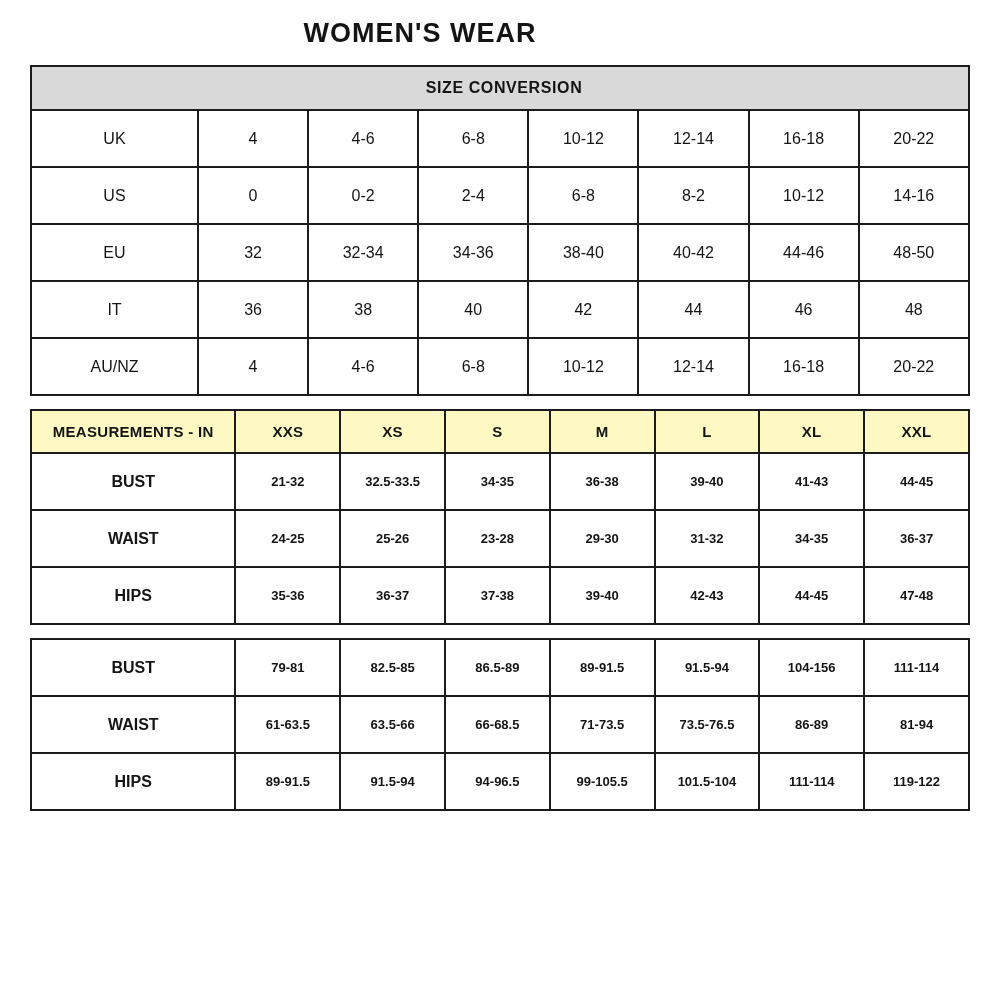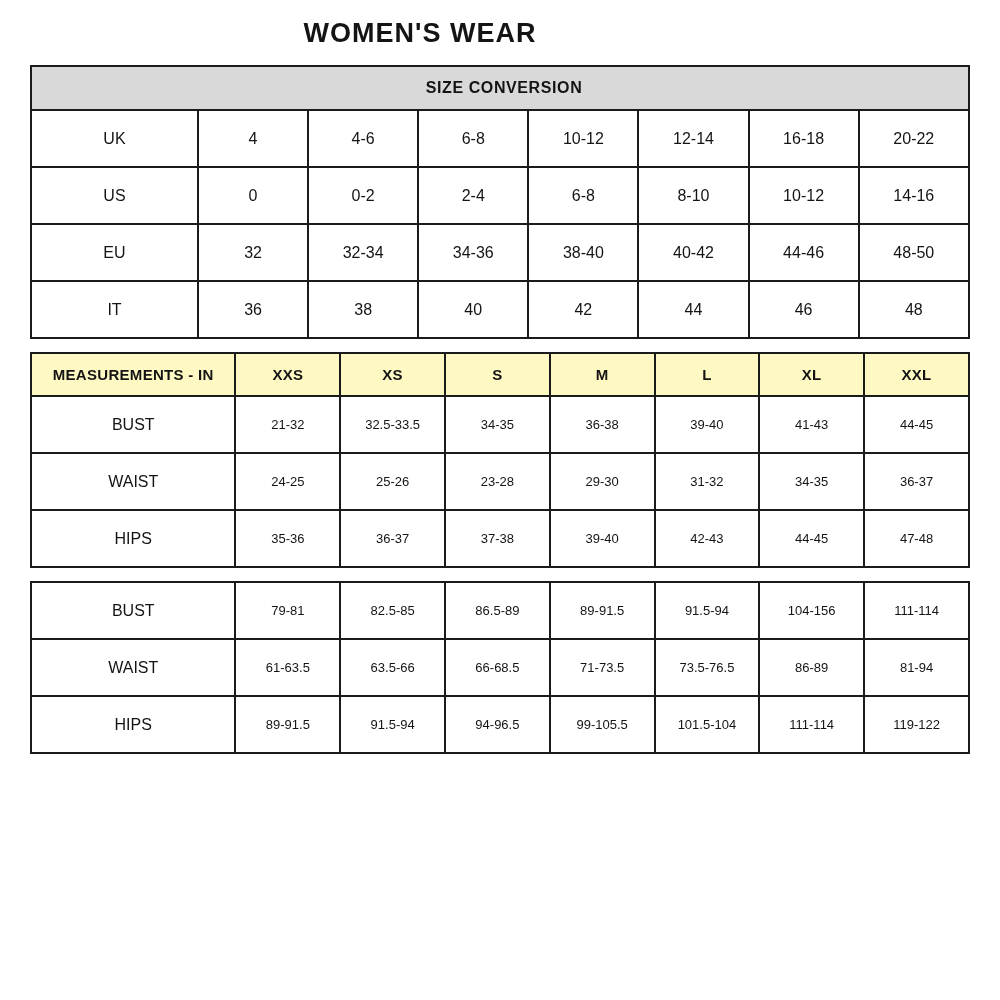--- a/index.html
+++ b/index.html
@@ -54,21 +54,21 @@
   .t23 th {
     background: #fef9c3;
     font-weight: 700;
     font-size: 15px;
     height: 41px;
     letter-spacing: 0.3px;
   }
   .t23 td {
     height: 55px;
     font-size: 13px;
-    font-weight: 400;
+    font-weight: 700;
   }
   .t23 td.row-label {
     font-size: 16px;
   }
 </style>
 </head>
 <body>
 
 <div class="page">
 
@@ -98,21 +98,21 @@
         <td>12-14</td>
         <td>16-18</td>
         <td>20-22</td>
       </tr>
       <tr>
         <td>US</td>
         <td>0</td>
         <td>0-2</td>
         <td>2-4</td>
         <td>6-8</td>
-        <td>8-10</td>
+        <td>8-2</td>
         <td>10-12</td>
         <td>14-16</td>
       </tr>
       <tr>
         <td>EU</td>
         <td>32</td>
         <td>32-34</td>
         <td>34-36</td>
         <td>38-40</td>
         <td>40-42</td>
@@ -122,20 +122,30 @@
       <tr>
         <td>IT</td>
         <td>36</td>
         <td>38</td>
         <td>40</td>
         <td>42</td>
         <td>44</td>
         <td>46</td>
         <td>48</td>
       </tr>
+      <tr>
+        <td>AU/NZ</td>
+        <td>4</td>
+        <td>4-6</td>
+        <td>6-8</td>
+        <td>10-12</td>
+        <td>12-14</td>
+        <td>16-18</td>
+        <td>20-22</td>
+      </tr>
     </tbody>
   </table>
 
   <table class="t23">
     <colgroup>
       <col style="width:21.8%">
         <col style="width:11.17%">
         <col style="width:11.17%">
         <col style="width:11.17%">
       <col style="width:11.17%">

